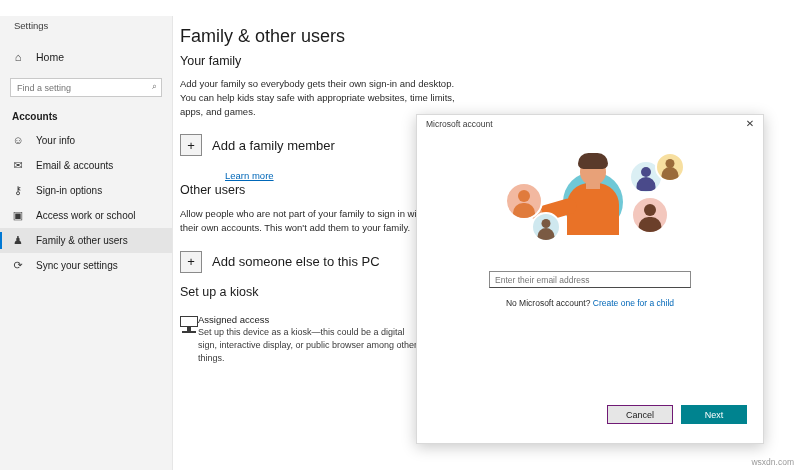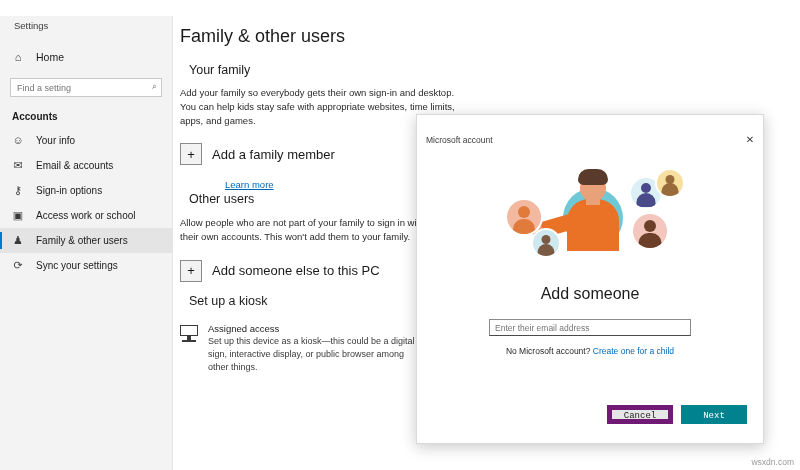--- a/index.html
+++ b/index.html
@@ -111,21 +111,21 @@
   }
   .page-title {
     position: absolute;
     left: 12px; top: 26px;
     font-size: 18px;
     color: #1b1b1b;
   }
   .sub-head {
     font-size: 12.5px;
     color: #1b1b1b;
-    margin: 9px;
+    margin: 0;
   }
   .body-text {
     font-size: 9.5px;
     color: #2a2a2a;
     line-height: 1.45;
     margin: 0;
   }
   .block { position: absolute; left: 12px; }
   #blk-family { top: 54px; width: 280px; }
   #blk-family .body-text { margin-top: 9px; }
@@ -155,21 +155,21 @@
     margin-top: 14px;
     padding-left: 45px;
   }
 
   #blk-other { top: 183px; width: 260px; }
   #blk-other .body-text { margin-top: 10px; }
 
   #blk-kiosk { top: 285px; width: 240px; }
   #blk-kiosk .kiosk-row {
     display: flex;
-    gap: 10px;
+    gap: 0;
     margin-top: 14px;
   }
   .kiosk-icon {
     width: 18px; height: 18px;
     flex: 0 0 18px;
     position: relative;
     margin-top: 2px;
   }
   .kiosk-icon .screen {
     position: absolute;
@@ -201,21 +201,21 @@
     background: #ffffff;
     border: 1px solid #d9d9d9;
     box-shadow: 0 3px 14px rgba(0,0,0,0.22);
     box-sizing: border-box;
   }
   .dialog-titlebar {
     height: 17px;
     display: flex;
     align-items: center;
     justify-content: space-between;
-    padding: 16px 0 0 9px;
+    padding: 0 0 0 9px;
     font-size: 8.5px;
     color: #3b3b3b;
   }
   .dlg-close {
     width: 26px; height: 17px;
     display: flex; align-items: center; justify-content: center;
     font-size: 10px; color: #3b3b3b;
   }
   .hero {
     position: relative;
@@ -337,22 +337,22 @@
   .dlg-help a { color: #0067b8; text-decoration: none; }
   .dlg-buttons {
     position: absolute;
     right: 16px; bottom: 19px;
     display: flex;
     gap: 8px;
   }
   .btn {
     width: 66px; height: 19px;
     font-size: 9px;
-    font-family: Liberation Mono, monospace;
-    border: 5px solid #701a75;
+    font-family: Liberation Sans, sans-serif;
+    border: 1px solid #701a75;
     background: #e6e6e6;
     color: #1b1b1b;
     cursor: pointer;
   }
   .btn.primary {
     background: #00838f;
     border-color: #00838f;
     color: #ffffff;
   }
 
@@ -476,21 +476,20 @@
       <span class="av" id="av4">
           <span class="face"></span>
           <span class="torso"></span>
         </span>
       <span class="av" id="av5">
           <span class="face"></span>
           <span class="torso"></span>
         </span>
     </div>
 
-    <div class="dlg-heading">Add someone</div>
 
     <input class="dlg-input" type="text" placeholder="Enter their email address" style="">
 
     <div class="dlg-help">
       <span>No Microsoft account?</span>
       <a href="#">Create one for a child</a>
     </div>
 
     <div class="dlg-buttons">
       <button class="btn">Cancel</button>

